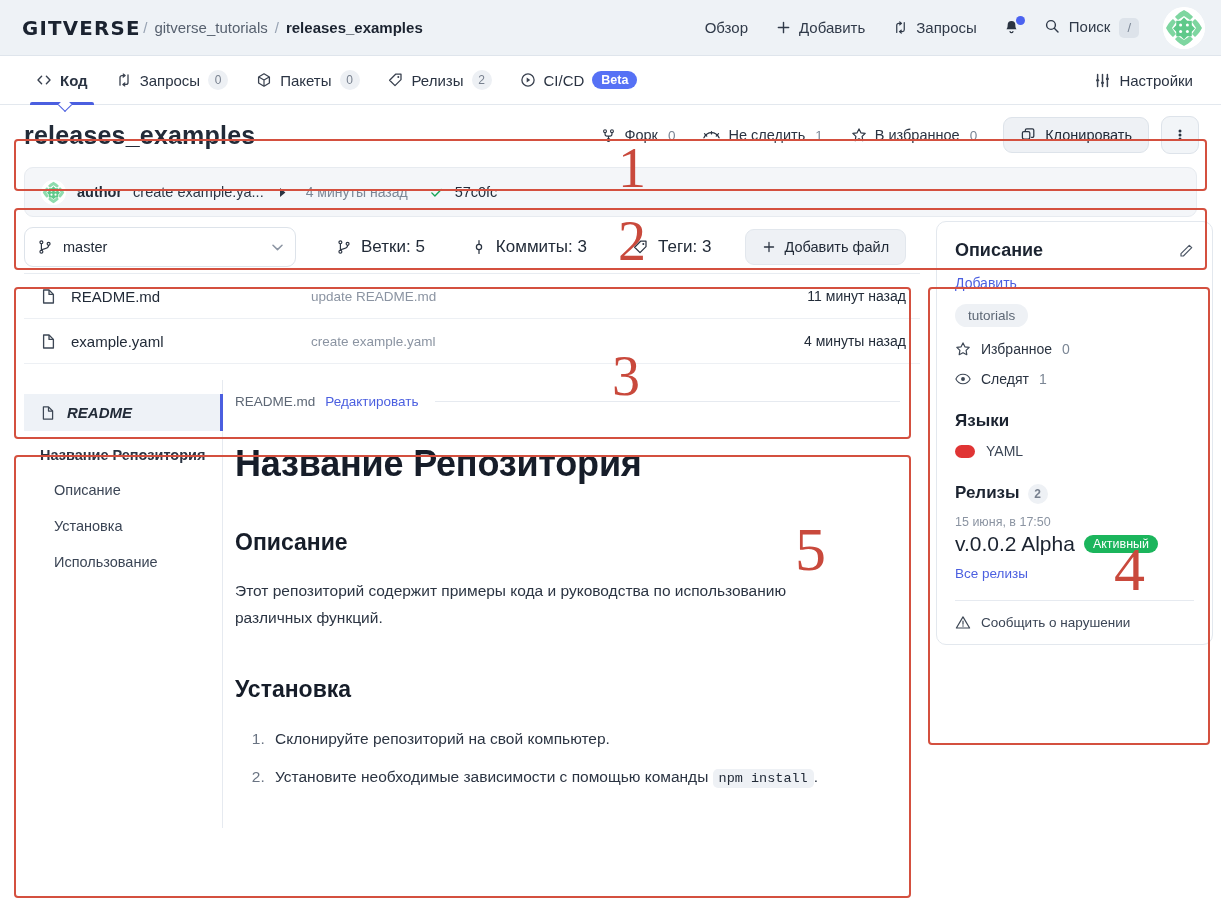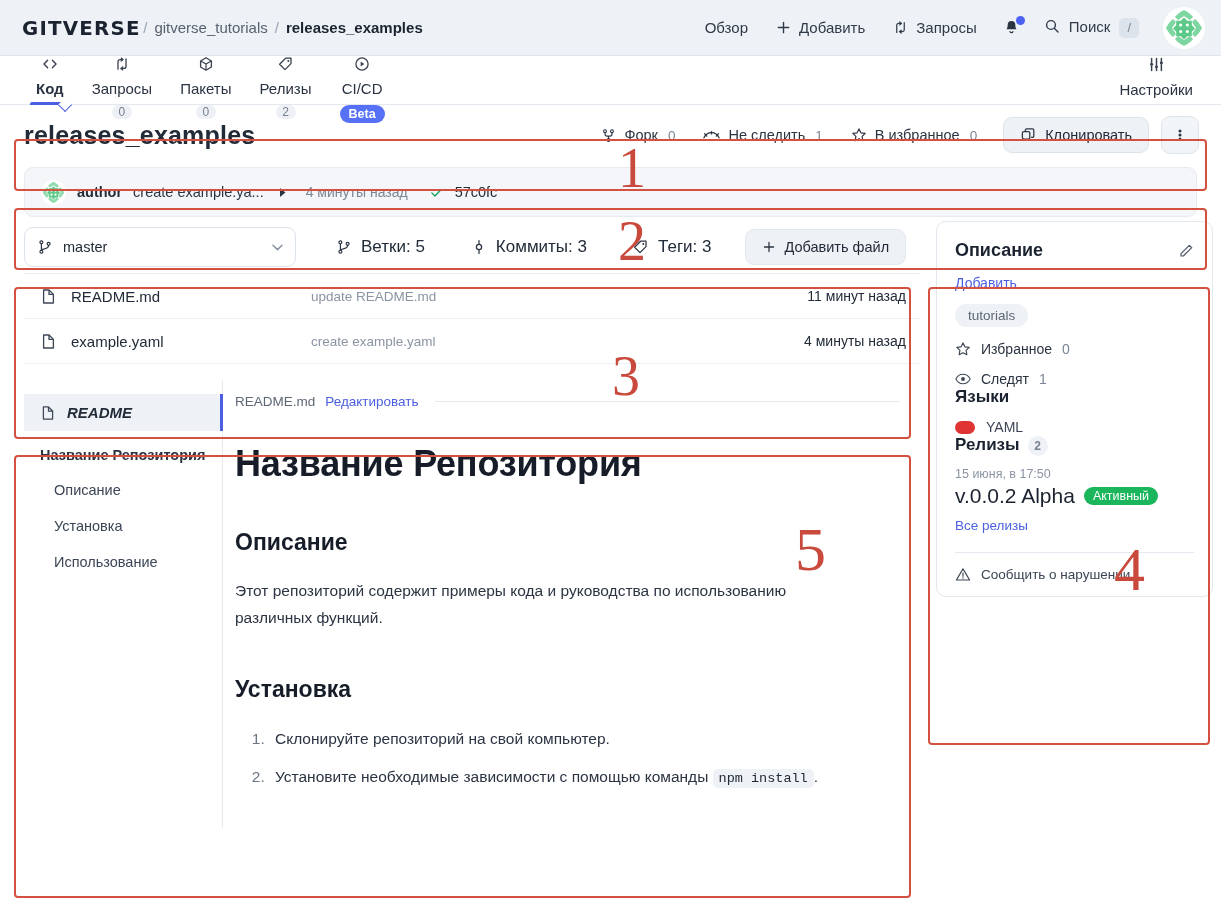--- a/index.html
+++ b/index.html
@@ -67,21 +67,21 @@
     height: 49px;
     border-bottom: 1px solid #e3e8ee;
     display: flex; align-items: stretch;
     padding: 0 14px 0 22px;
     background: #ffffff;
     position: relative;
   }
   .tab {
     display: flex; align-items: center; gap: 8px;
     padding: 0 14px; font-size: 15px; color: #2a3342;
-    cursor: pointer; position: relative; flex-direction: column;
+    cursor: pointer; position: relative;
   }
   .tab .ic { display: flex; align-items: center; color: #39414f; }
   .tab.active { font-weight: 600; }
   .tab.active::after {
     content: ""; position: absolute; left: 8px; right: 8px; bottom: -1px;
     height: 3px; background: #4b5fe0; border-radius: 2px 2px 0 0;
   }
   .tab-badge {
     background: #edf0f4; color: #78818f;
     border-radius: 20px; min-width: 20px; height: 20px;
@@ -295,21 +295,21 @@
     background: #eef1f5; color: #5d6775;
     border-radius: 16px; padding: 4px 13px; font-size: 13.5px;
     cursor: pointer;
   }
   .stat-row {
     display: flex; align-items: center; gap: 10px;
     margin-top: 14px; font-size: 14px; color: #2b3442; cursor: pointer;
   }
   .stat-row .ic { color: #3d4755; display: inline-flex; width: 16px; }
   .stat-num { color: #7b8695; }
-  .side-h { font-size: 17px; font-weight: 700; color: #1b2330; }
+  .side-h { font-size: 17px; font-weight: 700; color: #1b2330; margin-top: 24px; }
   .lang-row { display: flex; align-items: center; gap: 11px; margin-top: 12px; font-size: 14px; color: #3b4555; cursor:pointer; }
   .lang-dot { width: 20px; height: 13px; border-radius: 7px; background: #e03434; }
   .rel-count {
     display: inline-flex; align-items: center; justify-content: center;
     background: #eef1f5; color: #78818f;
     border-radius: 20px; min-width: 20px; height: 20px;
     font-size: 12px; padding: 0 6px; margin-left: 8px;
     vertical-align: middle;
   }
   .rel-date { font-size: 12.5px; color: #8b94a2; margin-top: 11px; }

